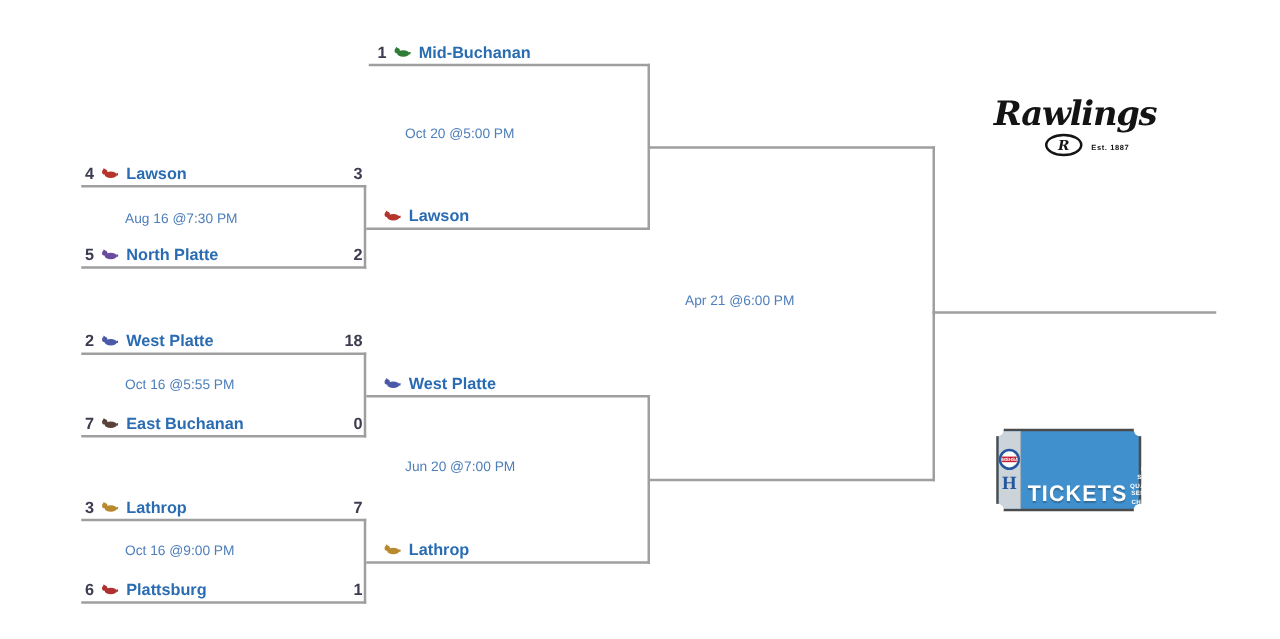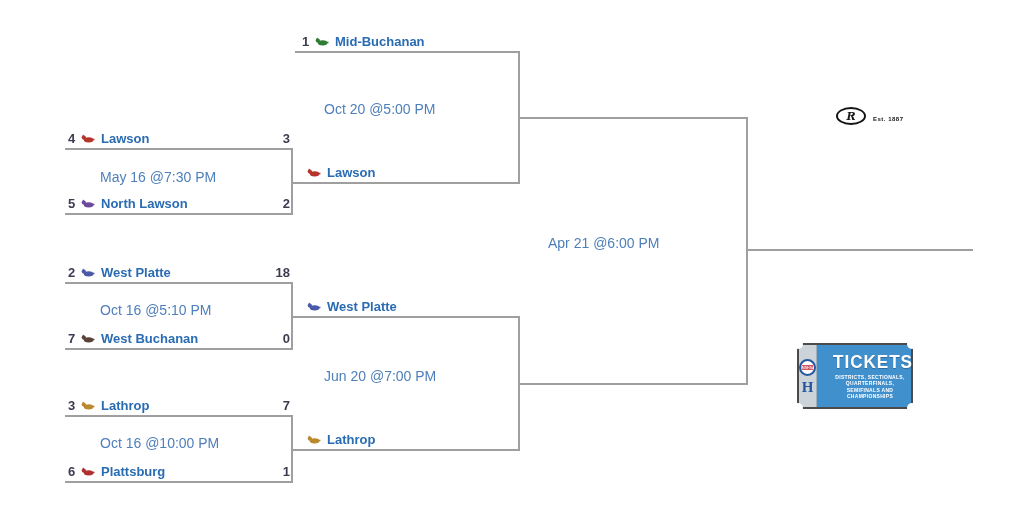--- a/index.html
+++ b/index.html
@@ -7,21 +7,21 @@
          font-family:"Liberation Sans",sans-serif;}
   
   .hline{position:absolute;height:2px;background:#9f9f9f;}
   .vline{position:absolute;width:2px;background:#9f9f9f;}
   
   .trow{position:absolute;display:flex;align-items:center;height:16px;}
   .seed{font-size:13px;font-weight:bold;color:#3c3c50;margin-right:5px;min-width:8px;}
   .mascot{display:inline-flex;align-items:center;margin-right:6px;}
   .tname{font-size:13px;font-weight:bold;color:#2a6cb2;white-space:nowrap;cursor:pointer;}
   .score{font-size:13px;font-weight:bold;color:#3c3c50;margin-left:auto;}
-  .gdate{position:absolute;font-size:14px;color:#4e7fba;white-space:nowrap;}
+  .gdate{position:absolute;font-size:11px;color:#4e7fba;white-space:nowrap;}
   
   .rawlings{position:absolute;left:795px;top:80px;width:140px;height:52px;cursor:pointer;}
   .rw-script{position:absolute;left:0;top:-4px;font-family:"DejaVu Serif",serif;
              font-style:italic;font-weight:bold;font-size:27px;color:#141414;letter-spacing:-1px;}
   .rw-oval{position:absolute;left:41px;top:27px;width:26px;height:14px;border:2.5px solid #141414;
            border-radius:50%;display:flex;align-items:center;justify-content:center;background:#fff;}
   .rw-r{font-family:"DejaVu Serif",serif;font-style:italic;font-weight:bold;font-size:11px;color:#141414;}
   .rw-est{position:absolute;left:78px;top:36px;font-size:6px;font-weight:bold;color:#141414;letter-spacing:.5px;}
   
   .ticket{position:absolute;left:797px;top:343px;width:112px;height:62px;background:#4190ce;
@@ -30,21 +30,21 @@
   .n-tl{left:-6px;top:-6px;} .n-tr{right:-6px;top:-6px;}
   .n-bl{left:-6px;bottom:-6px;} .n-br{right:-6px;bottom:-6px;}
   .tk-rail{width:25px;background:#ccd3d9;border-right:1px solid #9fb0bc;display:flex;flex-direction:column;
            align-items:center;justify-content:center;gap:4px;border-radius:1px 0 0 1px;}
   .mshsaa{width:17px;height:17px;border-radius:50%;background:#fff;border:2px solid #2456a0;
           position:relative;overflow:hidden;box-sizing:border-box;}
   .mshsaa-band{position:absolute;left:0;top:4px;width:100%;height:5px;background:#c22033;
                color:#fff;font-size:4px;font-weight:bold;text-align:center;line-height:5px;
                letter-spacing:0;transform:scale(.9);}
   .h-logo{font-family:"Liberation Serif",serif;font-weight:bold;font-size:15px;color:#2456a0;line-height:14px;}
-  .tk-main{flex:1;display:flex;flex-direction:column;align-items:flex-start;justify-content:center;padding:2px 14px;}
+  .tk-main{flex:1;display:flex;flex-direction:row;align-items:flex-end;justify-content:center;padding:2px 3px;}
   .tk-title{font-size:18px;font-weight:bold;color:#fff;letter-spacing:1px;line-height:19px;
             transform:scaleX(.95);text-shadow:0 1px 1px rgba(0,0,0,.25);}
   .tk-sub{font-size:5px;font-weight:bold;color:#fff;text-align:center;line-height:1.3;
           letter-spacing:.3px;margin-top:2px;max-width:78px;}
 </style>
 </head>
 <body>
 
 <div id="stage">
 
@@ -79,77 +79,77 @@
       <svg viewBox="0 0 23 14" width="14" height="9">
           <path class="m-fill" d="M19.5 8 Q23 5 22 10 L20 10 Z" fill="#b5342c"></path>
           <ellipse class="m-fill" cx="12.5" cy="9.2" rx="8" ry="4.3" fill="#b5342c"></ellipse>
           <circle class="m-fill" cx="4.6" cy="5.4" r="3.5" fill="#b5342c"></circle>
           <path class="m-fill" d="M2.3 3.4 L3.2 0.3 L5.8 2.6 Z" fill="#b5342c"></path>
         </svg>
     </span>
     <span class="tname">Lawson</span>
     <span class="score">3</span>
   </div>
-  <div class="gdate" style="left:100px;top:169px;">May 16 @7:30 PM</div>
+  <div class="gdate" style="left:100px;top:169px;">Aug 16 @7:30 PM</div>
   <div class="trow" style="left:68px;top:195px;width:222px;">
     <span class="seed">5</span>
     <span class="mascot">
       <svg viewBox="0 0 23 14" width="14" height="9">
           <path class="m-fill" d="M19.5 8 Q23 5 22 10 L20 10 Z" fill="#6b4b9e"></path>
           <ellipse class="m-fill" cx="12.5" cy="9.2" rx="8" ry="4.3" fill="#6b4b9e"></ellipse>
           <circle class="m-fill" cx="4.6" cy="5.4" r="3.5" fill="#6b4b9e"></circle>
           <path class="m-fill" d="M2.3 3.4 L3.2 0.3 L5.8 2.6 Z" fill="#6b4b9e"></path>
         </svg>
     </span>
-    <span class="tname">North Lawson</span>
+    <span class="tname">North Platte</span>
     <span class="score">2</span>
   </div>
 
   <div class="trow" style="left:68px;top:264px;width:222px;">
     <span class="seed">2</span>
     <span class="mascot">
       <svg viewBox="0 0 23 14" width="14" height="9">
           <path class="m-fill" d="M19.5 8 Q23 5 22 10 L20 10 Z" fill="#4a5aa8"></path>
           <ellipse class="m-fill" cx="12.5" cy="9.2" rx="8" ry="4.3" fill="#4a5aa8"></ellipse>
           <circle class="m-fill" cx="4.6" cy="5.4" r="3.5" fill="#4a5aa8"></circle>
           <path class="m-fill" d="M2.3 3.4 L3.2 0.3 L5.8 2.6 Z" fill="#4a5aa8"></path>
         </svg>
     </span>
     <span class="tname">West Platte</span>
     <span class="score">18</span>
   </div>
-  <div class="gdate" style="left:100px;top:302px;">Oct 16 @5:10 PM</div>
+  <div class="gdate" style="left:100px;top:302px;">Oct 16 @5:55 PM</div>
   <div class="trow" style="left:68px;top:330px;width:222px;">
     <span class="seed">7</span>
     <span class="mascot">
       <svg viewBox="0 0 23 14" width="14" height="9">
           <path class="m-fill" d="M19.5 8 Q23 5 22 10 L20 10 Z" fill="#5a4238"></path>
           <ellipse class="m-fill" cx="12.5" cy="9.2" rx="8" ry="4.3" fill="#5a4238"></ellipse>
           <circle class="m-fill" cx="4.6" cy="5.4" r="3.5" fill="#5a4238"></circle>
           <path class="m-fill" d="M2.3 3.4 L3.2 0.3 L5.8 2.6 Z" fill="#5a4238"></path>
         </svg>
     </span>
-    <span class="tname">West Buchanan</span>
+    <span class="tname">East Buchanan</span>
     <span class="score">0</span>
   </div>
 
   <div class="trow" style="left:68px;top:397px;width:222px;">
     <span class="seed">3</span>
     <span class="mascot">
       <svg viewBox="0 0 23 14" width="14" height="9">
           <path class="m-fill" d="M19.5 8 Q23 5 22 10 L20 10 Z" fill="#b8892d"></path>
           <ellipse class="m-fill" cx="12.5" cy="9.2" rx="8" ry="4.3" fill="#b8892d"></ellipse>
           <circle class="m-fill" cx="4.6" cy="5.4" r="3.5" fill="#b8892d"></circle>
           <path class="m-fill" d="M2.3 3.4 L3.2 0.3 L5.8 2.6 Z" fill="#b8892d"></path>
         </svg>
     </span>
     <span class="tname">Lathrop</span>
     <span class="score">7</span>
   </div>
-  <div class="gdate" style="left:100px;top:435px;">Oct 16 @10:00 PM</div>
+  <div class="gdate" style="left:100px;top:435px;">Oct 16 @9:00 PM</div>
   <div class="trow" style="left:68px;top:463px;width:222px;">
     <span class="seed">6</span>
     <span class="mascot">
       <svg viewBox="0 0 23 14" width="14" height="9">
           <path class="m-fill" d="M19.5 8 Q23 5 22 10 L20 10 Z" fill="#b03030"></path>
           <ellipse class="m-fill" cx="12.5" cy="9.2" rx="8" ry="4.3" fill="#b03030"></ellipse>
           <circle class="m-fill" cx="4.6" cy="5.4" r="3.5" fill="#b03030"></circle>
           <path class="m-fill" d="M2.3 3.4 L3.2 0.3 L5.8 2.6 Z" fill="#b03030"></path>
         </svg>
     </span>
@@ -202,20 +202,21 @@
           <circle class="m-fill" cx="4.6" cy="5.4" r="3.5" fill="#b8892d"></circle>
           <path class="m-fill" d="M2.3 3.4 L3.2 0.3 L5.8 2.6 Z" fill="#b8892d"></path>
         </svg>
     </span>
     <span class="tname">Lathrop</span>
   </div>
 
   <div class="gdate" style="left:548px;top:235px;">Apr 21 @6:00 PM</div>
 
   <div class="rawlings">
+    <div class="rw-script">Rawlings</div>
     <div class="rw-oval">
       <span class="rw-r">R</span>
     </div>
     <div class="rw-est">Est. 1887</div>
   </div>
 
   <div class="ticket">
     <span class="notch n-tl"></span>
     <span class="notch n-tr"></span>
     <span class="notch n-bl"></span>

